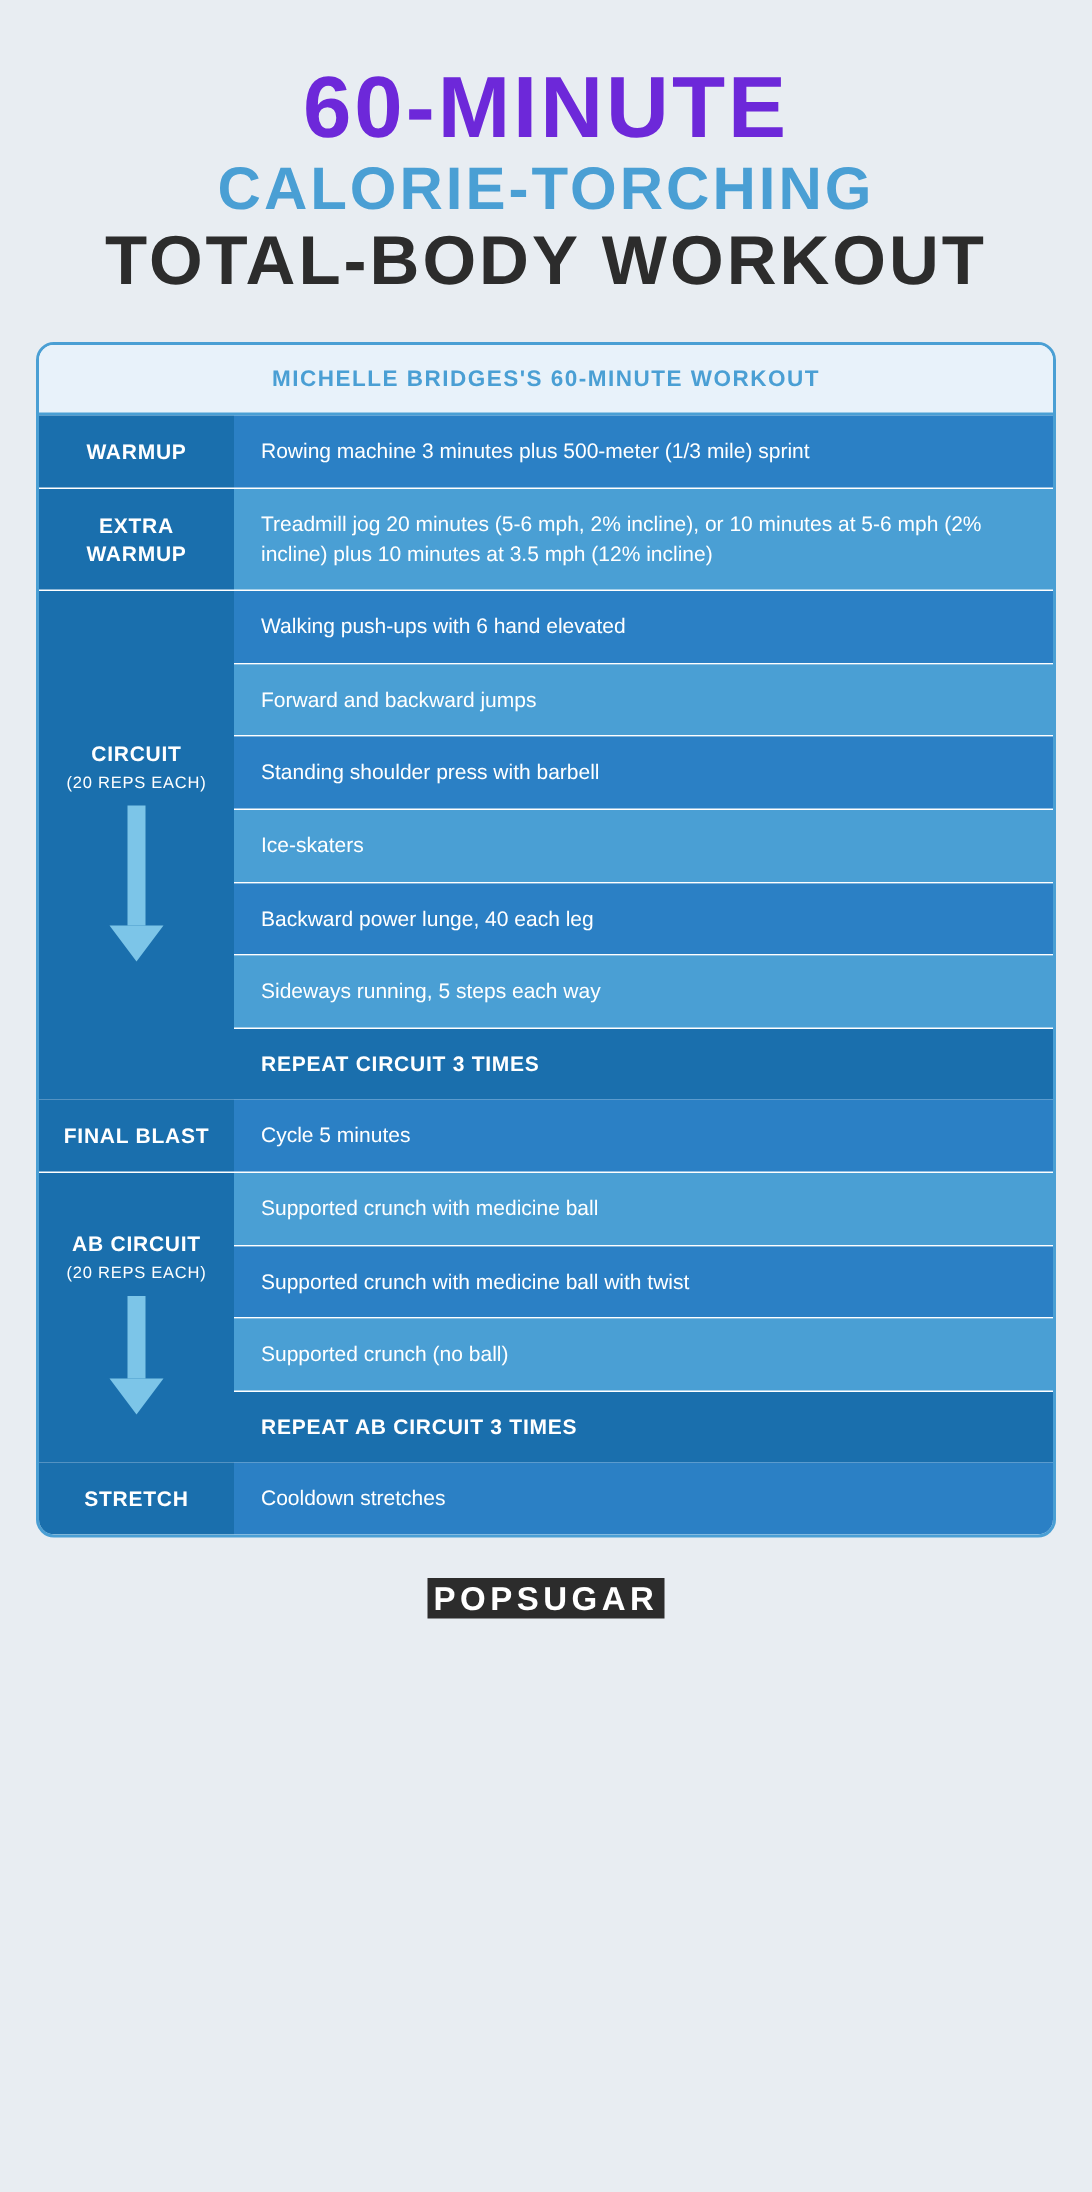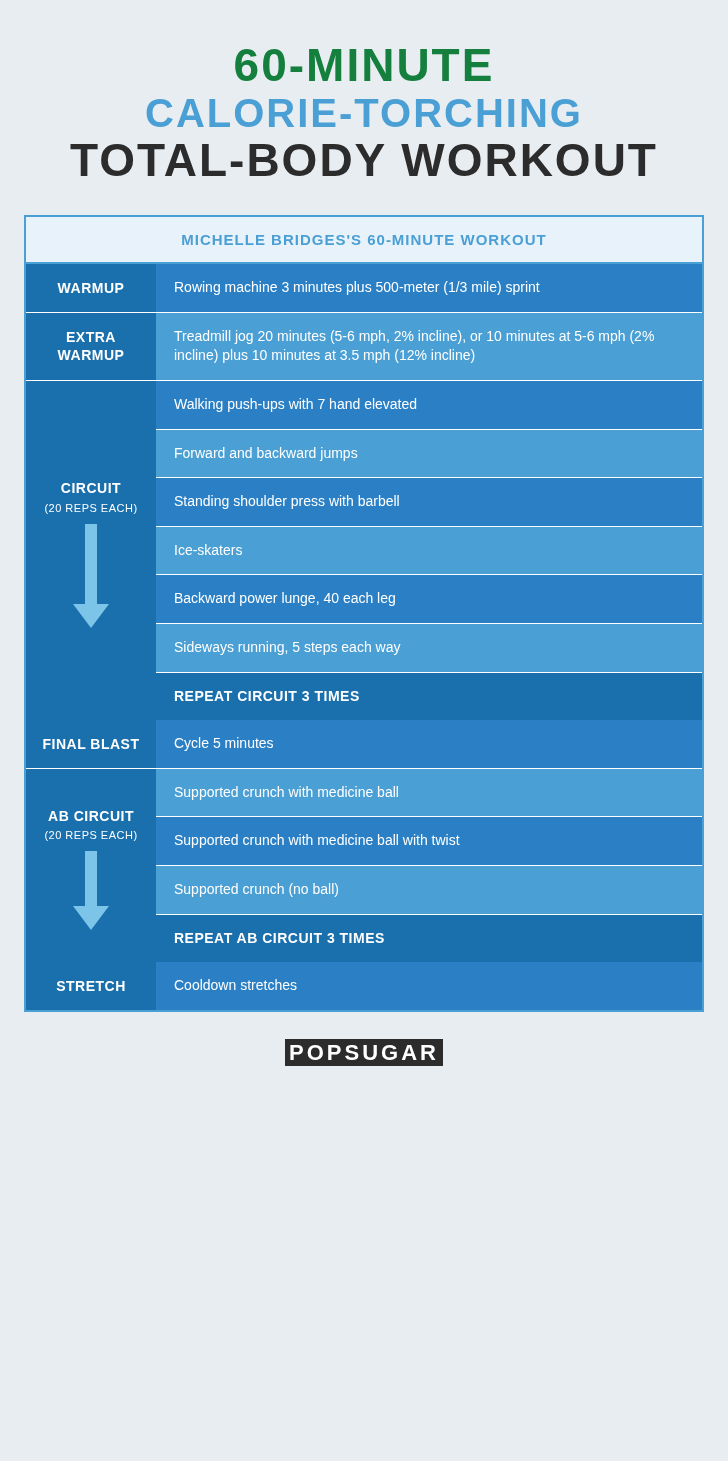--- a/index.html
+++ b/index.html
@@ -13,23 +13,23 @@
       align-items: center;
       padding: 40px 20px 40px 20px;
     }
 
     .header {
       text-align: center;
       margin-bottom: 30px;
     }
 
     .header-line1 {
-      font-size: 46px;
-      font-weight: 900;
-      color: #15803d;
+      font-size: 58px;
+      font-weight: 900;
+      color: #6d28d9;
       letter-spacing: 2px;
       text-transform: uppercase;
       line-height: 1.1;
     }
 
     .header-line2 {
       font-size: 40px;
       font-weight: 900;
       color: #4a9fd4;
       letter-spacing: 2px;
@@ -42,21 +42,21 @@
       font-weight: 900;
       color: #2c2c2c;
       letter-spacing: 2px;
       text-transform: uppercase;
       line-height: 1.1;
     }
 
     .table-container {
       width: 680px;
       border: 2px solid #4a9fd4;
-      border-radius: 0;
+      border-radius: 12px;
       overflow: hidden;
       background: #fff;
     }
 
     .table-title {
       background-color: #e8f2fa;
       color: #4a9fd4;
       text-align: center;
       padding: 14px 10px;
       font-size: 15px;
@@ -210,21 +210,21 @@
       <div class="arrow-icon">
         <div class="shaft-part"></div>
         <div class="head-part"></div>
       </div>
       <div style="padding-bottom: 8px;"></div>
     </div>
 
     <div class="right-rows">
 
       <div class="content-cell row-dark" style="border-bottom:1px solid #fff;">
-        <span>Walking push-ups with 7 hand elevated</span>
+        <span>Walking push-ups with 6 hand elevated</span>
       </div>
 
       <div class="content-cell row-light" style="border-bottom:1px solid #fff;">
         <span>Forward and backward jumps</span>
       </div>
 
       <div class="content-cell row-dark" style="border-bottom:1px solid #fff;">
         <span>Standing shoulder press with barbell</span>
       </div>
 

